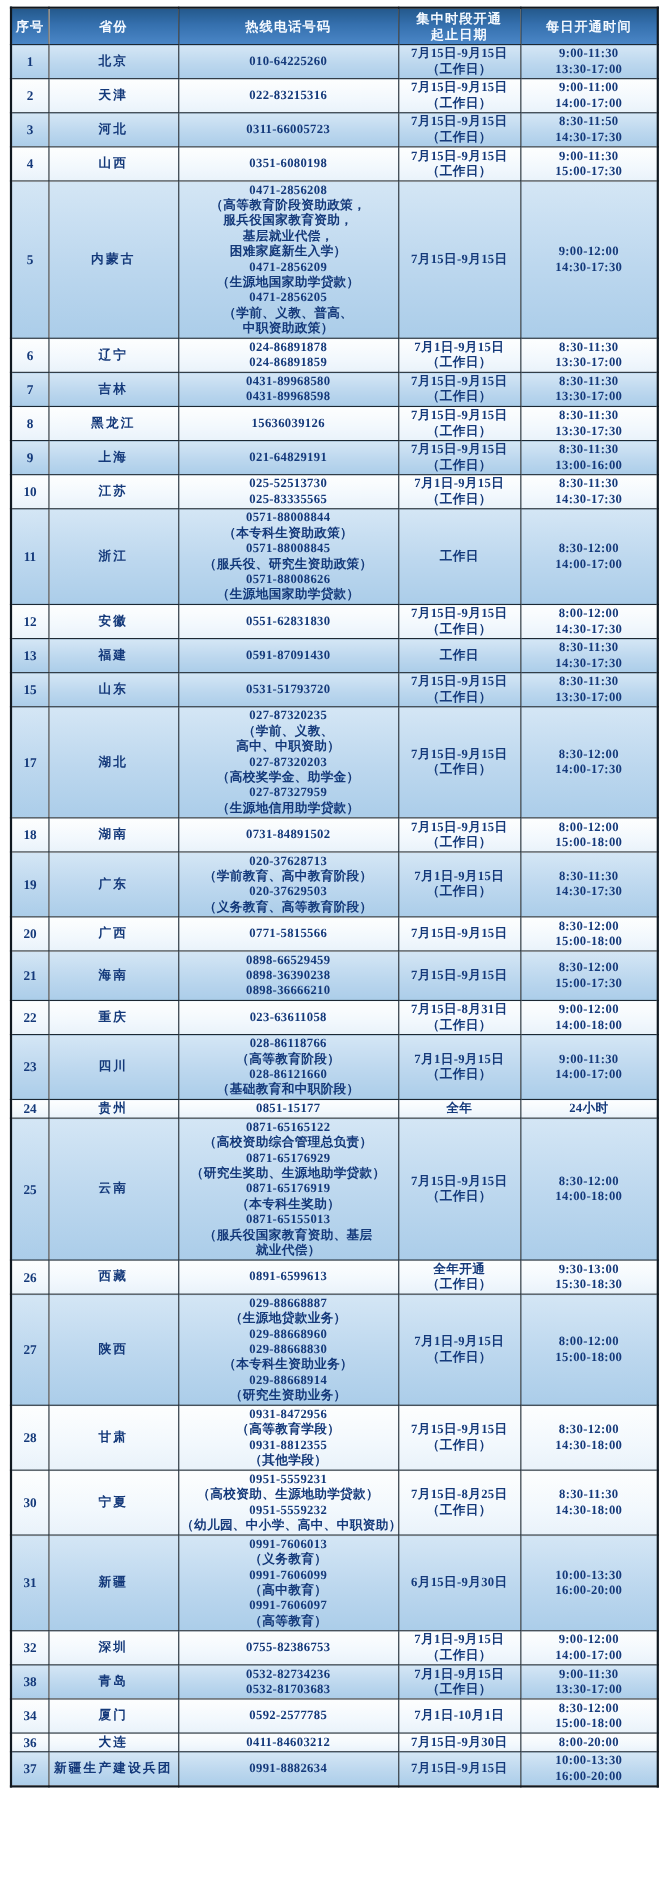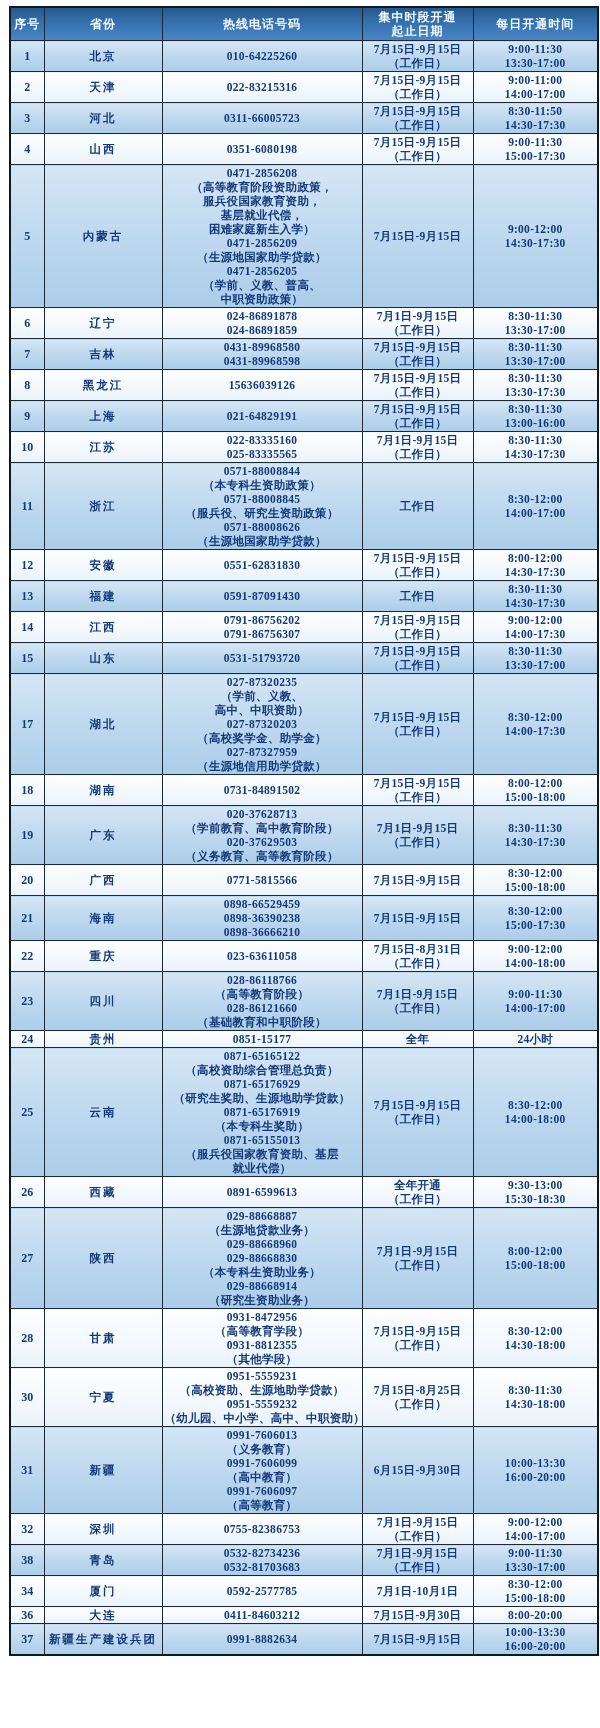--- a/index.html
+++ b/index.html
@@ -214,21 +214,21 @@
         </td>
     <td data-name="daily-time-cell">
           <div class="line" data-name="time-line">8:30-11:30</div>
           <div class="line" data-name="time-line">13:00-16:00</div>
         </td>
   </tr>
       <tr data-name="table-row" class="even">
     <td data-name="row-number-cell">10</td>
     <td data-name="province-cell">江苏</td>
     <td data-name="phone-cell">
-          <div class="line" data-name="phone-line">022-83335160</div>
+          <div class="line" data-name="phone-line">025-52513730</div>
           <div class="line" data-name="phone-line">025-83335565</div>
         </td>
     <td data-name="date-range-cell">
           <div class="line" data-name="date-line">7月1日-9月15日</div>
           <div class="line" data-name="date-line">（工作日）</div>
         </td>
     <td data-name="daily-time-cell">
           <div class="line" data-name="time-line">8:30-11:30</div>
           <div class="line" data-name="time-line">14:30-17:30</div>
         </td>
@@ -272,36 +272,20 @@
     <td data-name="province-cell">福建</td>
     <td data-name="phone-cell">
           <div class="line" data-name="phone-line">0591-87091430</div>
         </td>
     <td data-name="date-range-cell">
           <div class="line" data-name="date-line">工作日</div>
         </td>
     <td data-name="daily-time-cell">
           <div class="line" data-name="time-line">8:30-11:30</div>
           <div class="line" data-name="time-line">14:30-17:30</div>
-        </td>
-  </tr>
-      <tr data-name="table-row" class="even">
-    <td data-name="row-number-cell">14</td>
-    <td data-name="province-cell">江西</td>
-    <td data-name="phone-cell">
-          <div class="line" data-name="phone-line">0791-86756202</div>
-          <div class="line" data-name="phone-line">0791-86756307</div>
-        </td>
-    <td data-name="date-range-cell">
-          <div class="line" data-name="date-line">7月15日-9月15日</div>
-          <div class="line" data-name="date-line">（工作日）</div>
-        </td>
-    <td data-name="daily-time-cell">
-          <div class="line" data-name="time-line">9:00-12:00</div>
-          <div class="line" data-name="time-line">14:00-17:30</div>
         </td>
   </tr>
       <tr data-name="table-row" class="odd">
     <td data-name="row-number-cell">15</td>
     <td data-name="province-cell">山东</td>
     <td data-name="phone-cell">
           <div class="line" data-name="phone-line">0531-51793720</div>
         </td>
     <td data-name="date-range-cell">
           <div class="line" data-name="date-line">7月15日-9月15日</div>

